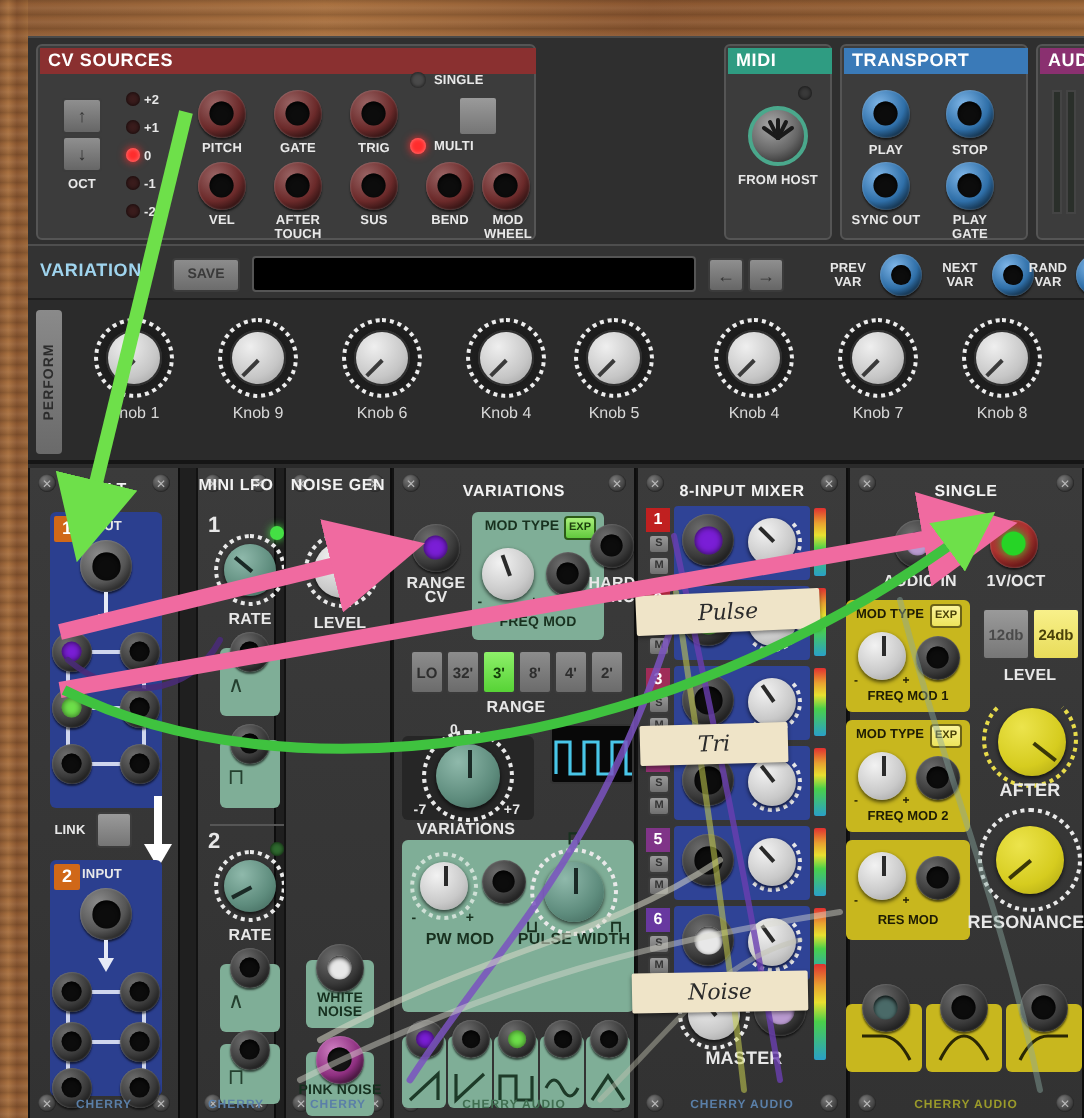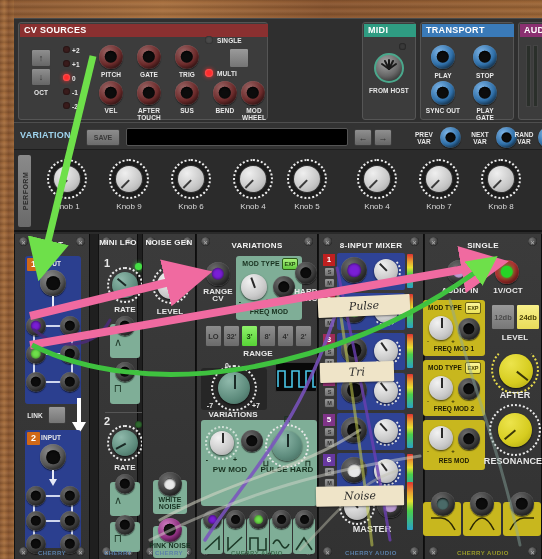--- a/index.html
+++ b/index.html
@@ -685,21 +685,21 @@
       <div class="jack" style="left:44px; top:196px; width:22px; height:22px;"></div>
       <div class="lbl" style="left:2px; top:232px; width:62px; font-size:8px; color:#18311f;">PW MOD</div>
 
       <div class="ring" style="left:68px; top:190px; width:44px; height:44px;"></div>
       <div class="knob dark" style="left:75px; top:197px; width:30px; height:30px;">
         <div class="ptr" style="transform:rotate(0deg);"></div>
       </div>
       <div class="lbl" style="left:80px; top:182px; width:20px; font-size:9px; color:#18311f;">⊓</div>
       <div class="lbl" style="left:62px; top:226px; width:14px; font-size:8px; color:#18311f;">⊔</div>
       <div class="lbl" style="left:104px; top:226px; width:14px; font-size:8px; color:#18311f;">⊓</div>
-      <div class="lbl" style="left:60px; top:232px; width:60px; font-size:8px; color:#18311f;">PULSE HARD</div>
+      <div class="lbl" style="left:60px; top:232px; width:60px; font-size:8px; color:#18311f;">PULSE WIDTH</div>
 
       <div id="osc-wave-outs" style="position:absolute; left:4px; top:276px; width:116px; height:40px;">
           <div class="green-pad" style="left: 0px; top: 8px; width: 22px; height: 36px;"></div>
           <div class="jack purpledot" style="position: absolute; left: 2px; top: 0px; width: 19px; height: 19px;"></div>
           <div style="position: absolute; left: 1px; top: 24px; width: 20px; height: 19px;"><svg width="20" height="19">
               <polyline points="3,16 17,3 17,16" fill="none" stroke="#1d3a28" stroke-width="1.6"></polyline>
             </svg></div>
           <div class="green-pad" style="left: 23px; top: 8px; width: 22px; height: 36px;"></div>
           <div class="jack" style="position: absolute; left: 25px; top: 0px; width: 19px; height: 19px;"></div>
           <div style="position: absolute; left: 24px; top: 24px; width: 20px; height: 19px;"><svg width="20" height="19">

